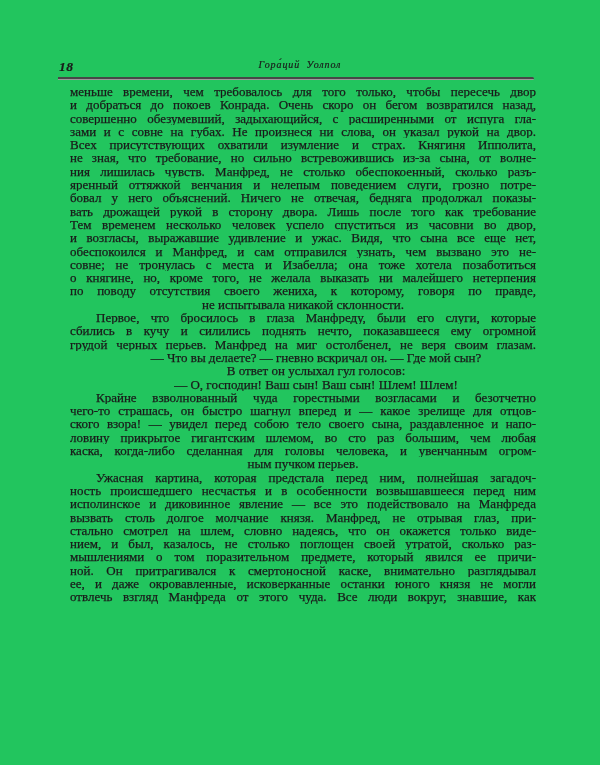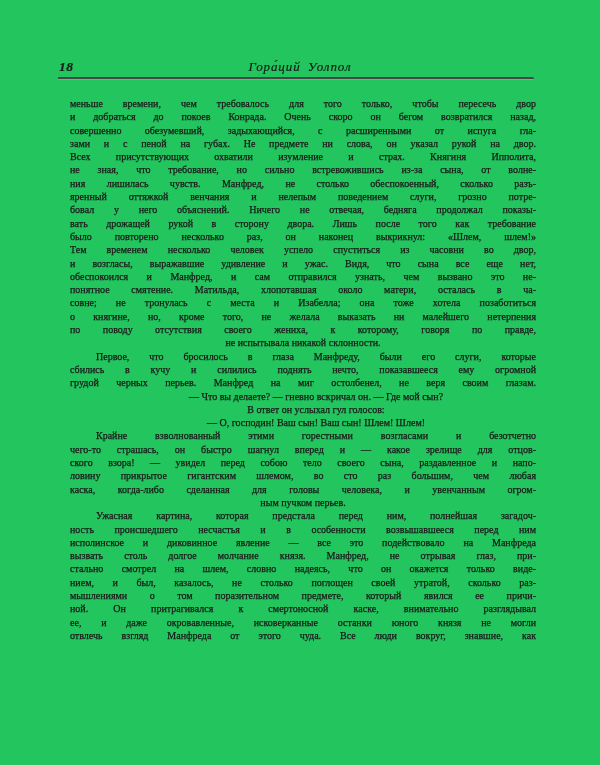--- a/index.html
+++ b/index.html
@@ -25,41 +25,41 @@
     font-weight: bold;
     letter-spacing: 0.5px;
     -webkit-text-stroke: 0.2px #1a1a1a;
   }
   .running-title {
     position: absolute;
     left: 0;
     right: 0;
     top: 59px;
     text-align: center;
-    font-size: 13px;
+    font-size: 10px;
     font-style: italic;
     letter-spacing: 0.9px;
     word-spacing: 3px;
     -webkit-text-stroke: 0.2px #1a1a1a;
   }
   .header-rule {
     position: absolute;
     left: 58px;
     top: 77px;
     width: 476px;
     height: 3px;
     background: linear-gradient(to bottom, #474747 0 60%, #9b9b9b 60% 100%);
     border-radius: 0 2px 2px 0;
   }
   .body-text {
     position: absolute;
     left: 70px;
-    top: 97px;
+    top: 85px;
     width: 466px;
-    font-size: 10px;
+    font-size: 13px;
     line-height: 13.3px;
     -webkit-text-stroke: 0.25px #1a1a1a;
   }
   .line {
     height: 13.3px;
     overflow: hidden;
     white-space: nowrap;
     text-align: center;
   }
   .line.j {
@@ -80,46 +80,44 @@
     <span class="page-number">18</span>
     <span class="running-title">Гора́ций Уолпол</span>
     <div class="header-rule"></div>
   </div>
 
   <div class="body-text">
 
     <div class="line j">меньше времени, чем требовалось для того только, чтобы пересечь двор</div>
     <div class="line j">и добраться до покоев Конрада. Очень скоро он бегом возвратился назад,</div>
     <div class="line j">совершенно обезумевший, задыхающийся, с расширенными от испуга гла-</div>
-    <div class="line j">зами и с пеной на губах. Не предмете ни слова, он указал рукой на двор.</div>
+    <div class="line j">зами и с совне на губах. Не произнеся ни слова, он указал рукой на двор.</div>
     <div class="line j">Всех присутствующих охватили изумление и страх. Княгиня Ипполита,</div>
     <div class="line j">не зная, что требование, но сильно встревожившись из-за сына, от волне-</div>
     <div class="line j">ния лишилась чувств. Манфред, не столько обеспокоенный, сколько разъ-</div>
     <div class="line j">яренный оттяжкой венчания и нелепым поведением слуги, грозно потре-</div>
     <div class="line j">бовал у него объяснений. Ничего не отвечая, бедняга продолжал показы-</div>
     <div class="line j">вать дрожащей рукой в сторону двора. Лишь после того как требование</div>
-    <div class="line j">было повторено несколько раз, он наконец выкрикнул: «Шлем, шлем!»</div>
     <div class="line j">Тем временем несколько человек успело спуститься из часовни во двор,</div>
     <div class="line j">и возгласы, выражавшие удивление и ужас. Видя, что сына все еще нет,</div>
     <div class="line j">обеспокоился и Манфред, и сам отправился узнать, чем вызвано это не-</div>
-    <div class="line j">понятное смятение. Матильда, хлопотавшая около матери, осталась в ча-</div>
     <div class="line j">совне; не тронулась с места и Изабелла; она тоже хотела позаботиться</div>
     <div class="line j">о княгине, но, кроме того, не желала выказать ни малейшего нетерпения</div>
     <div class="line j">по поводу отсутствия своего жениха, к которому, говоря по правде,</div>
     <div class="line">не испытывала никакой склонности.</div>
 
     <div class="line j ind">Первое, что бросилось в глаза Манфреду, были его слуги, которые</div>
     <div class="line j">сбились в кучу и силились поднять нечто, показавшееся ему огромной</div>
     <div class="line j">грудой черных перьев. Манфред на миг остолбенел, не веря своим глазам.</div>
 
     <div class="line ind">— Что вы делаете? — гневно вскричал он. — Где мой сын?</div>
     <div class="line ind">В ответ он услыхал гул голосов:</div>
     <div class="line ind">— О, господин! Ваш сын! Ваш сын! Шлем! Шлем!</div>
 
-    <div class="line j ind">Крайне взволнованный этими горестными возгласами и безотчетно</div>
+    <div class="line j ind">Крайне взволнованный чуда горестными возгласами и безотчетно</div>
     <div class="line j">чего-то страшась, он быстро шагнул вперед и — какое зрелище для отцов-</div>
     <div class="line j">ского взора! — увидел перед собою тело своего сына, раздавленное и напо-</div>
     <div class="line j">ловину прикрытое гигантским шлемом, во сто раз большим, чем любая</div>
     <div class="line j">каска, когда-либо сделанная для головы человека, и увенчанным огром-</div>
     <div class="line">ным пучком перьев.</div>
 
     <div class="line j ind">Ужасная картина, которая предстала перед ним, полнейшая загадоч-</div>
     <div class="line j">ность происшедшего несчастья и в особенности возвышавшееся перед ним</div>
     <div class="line j">исполинское и диковинное явление — все это подействовало на Манфреда</div>
     <div class="line j">вызвать столь долгое молчание князя. Манфред, не отрывая глаз, при-</div>

